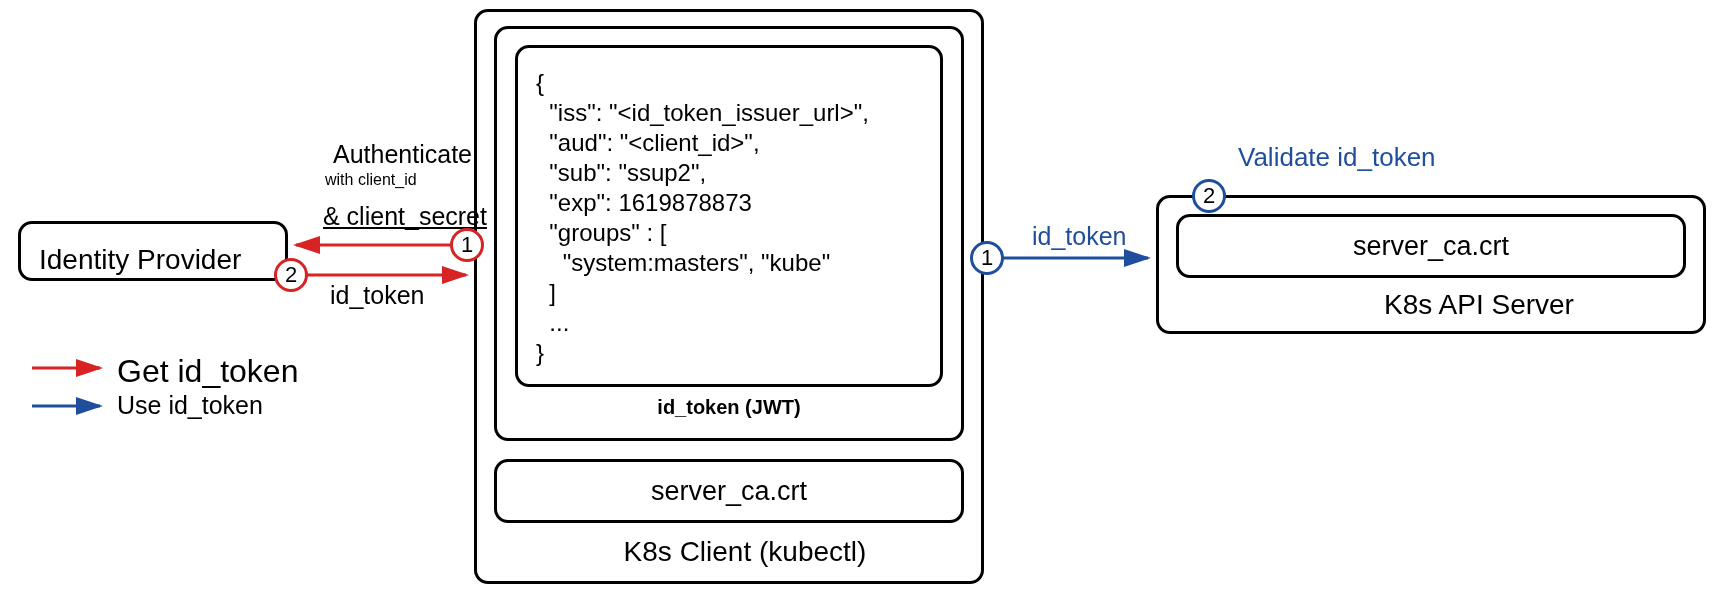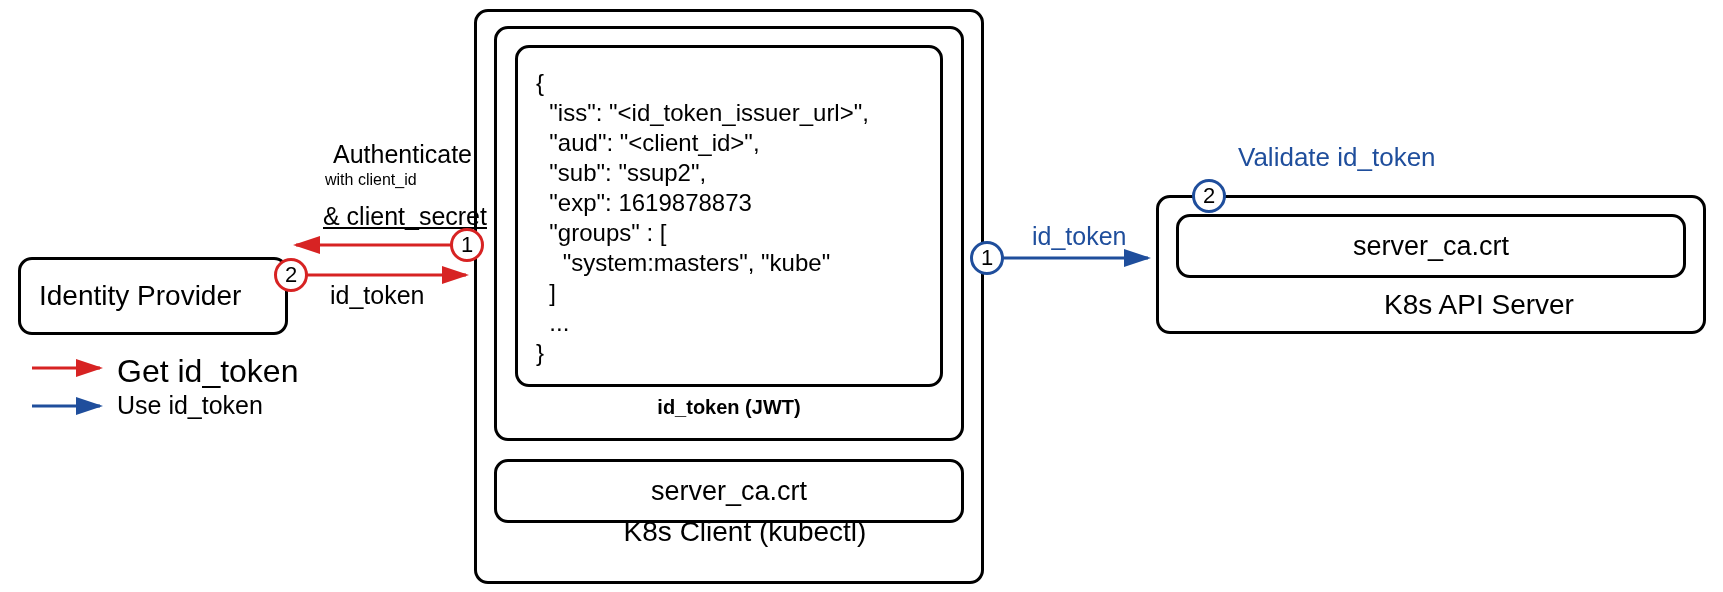--- a/index.html
+++ b/index.html
@@ -48,21 +48,21 @@
     justify-content: center;
     font-size: 22px;
   }
   .circle.red-b { border: 3px solid #d72323; color:#000;}
   .circle.blue-b { border: 3px solid #1f4e9c; color:#000;}
   svg.abs { position:absolute; top:0; left:0; pointer-events:none; }
 </style>
 </head>
 <body>
 
-<div class="box" style="left:18px; top:221px; width:270px; height:78px;margin-top:36px;">
+<div class="box" style="left:18px; top:221px; width:270px; height:60px;">
   <div class="label title" style="left:18px; top:20px;">Identity Provider</div>
 </div>
 
 <div class="box" style="left:474px; top:9px; width:510px; height:575px;">
 </div>
 
 <div class="box" style="left:494px; top:26px; width:470px; height:415px;">
 </div>
 
 <div class="box" style="left:515px; top:45px; width:428px; height:342px;">
@@ -77,21 +77,21 @@
   ...
 }</div>
 </div>
 
 <div class="label bold" style="left:494px; top:396px; width:470px; text-align:center; font-size:20px;">id_token (JWT)</div>
 
 <div class="box" style="left:494px; top:459px; width:470px; height:64px;">
   <div class="label" style="left:0; top:14px; width:100%; text-align:center; font-size:27px;">server_ca.crt</div>
 </div>
 
-<div class="label title" style="left:474px; top:516px; width:542px; text-align:center;">K8s Client (kubectl)</div>
+<div class="label title" style="left:474px; top:536px; width:542px; text-align:center;">K8s Client (kubectl)</div>
 
 <div class="box" style="left:1156px; top:195px; width:550px; height:139px;">
 </div>
 
 <div class="box" style="left:1176px; top:214px; width:510px; height:64px;">
   <div class="label" style="left:0; top:14px; width:100%; text-align:center; font-size:27px;">server_ca.crt</div>
 </div>
 
 <div class="label title" style="left:1156px; top:289px; width:646px; text-align:center;">K8s API Server</div>
 

